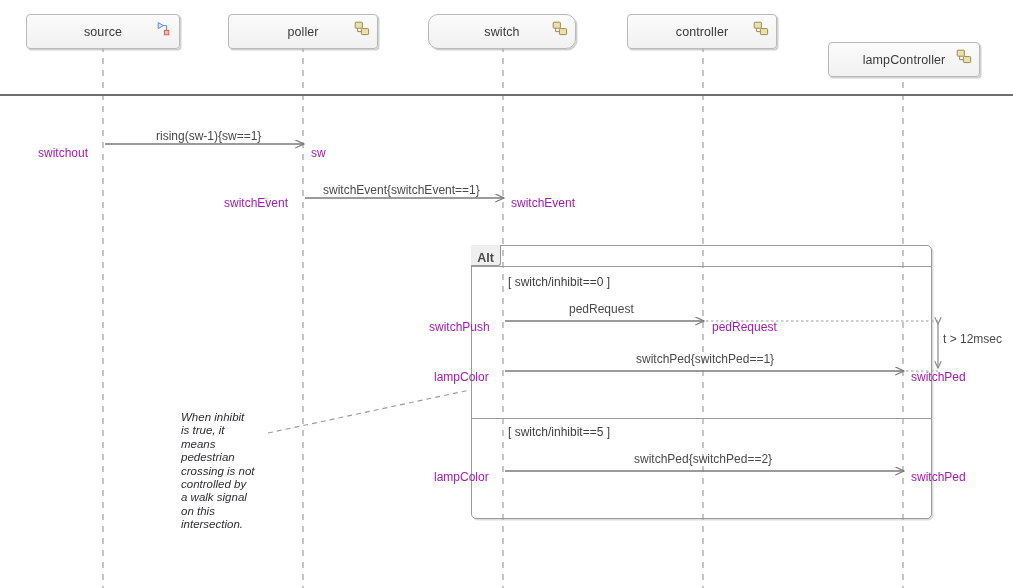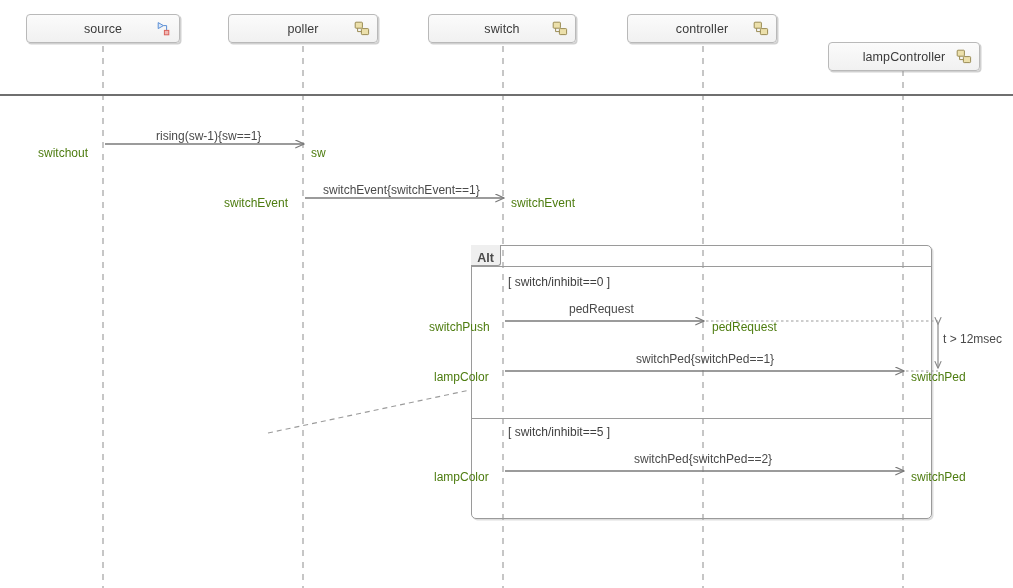--- a/index.html
+++ b/index.html
@@ -18,21 +18,21 @@
     position:absolute;
     left:0; top:0;
     width:1013px;
     height:588px;
     overflow:visible;
   }
 
   
   .head{
     position:absolute;
-    height:29px;
+    height:35px;
     box-sizing:border-box;
     border:1px solid #b9b9b9;
     border-radius:4px;
     background:linear-gradient(#fbfbfb,#f1f1f1);
     box-shadow:1.5px 1.5px 0 rgba(150,150,150,.45);
     display:flex;
     align-items:center;
     justify-content:center;
     padding:0 0;
   }
@@ -64,21 +64,21 @@
   }
   .lbl.guard{
     color:#3f3f3f;
     font-size:12px;
     padding-left:32px;
   }
   .lbl.timing{
     color:#4a4a4a;
   }
   .lbl.port{
-    color:#4d7c0f;
+    color:#a21caf;
   }
 
   
   .frag{
     position:absolute;
     box-sizing:border-box;
     border:1px solid #9a9a9a;
     border-radius:5px;
     background:transparent;
     box-shadow:1.5px 1.5px 0 rgba(170,170,170,.40);
@@ -175,21 +175,21 @@
     <span class="head-label">poller</span>
     <span class="head-icon">
       <svg viewBox="0 0 18 18" width="18" height="18" xmlns="http://www.w3.org/2000/svg">
         <rect x="2.2" y="2.2" width="7.2" height="6" rx="0.8" fill="#ece0ab" stroke="#9a8c54" stroke-width="1"></rect>
         <rect x="8.4" y="8.6" width="7.2" height="6" rx="0.8" fill="#ece0ab" stroke="#9a8c54" stroke-width="1"></rect>
         <path d="M4.6,8.2 L4.6,11.6 L8.4,11.6" fill="none" stroke="#9a8c54" stroke-width="1"></path>
       </svg>
     </span>
   </div>
 
-  <div class="head" style="left:428px; top:14px; width:148px;">
+  <div class="head" style="left:428px; top:14px; width:148px;border-radius:10px;">
     <span class="head-label">switch</span>
     <span class="head-icon">
       <svg viewBox="0 0 18 18" width="18" height="18" xmlns="http://www.w3.org/2000/svg">
         <rect x="2.2" y="2.2" width="7.2" height="6" rx="0.8" fill="#ece0ab" stroke="#9a8c54" stroke-width="1"></rect>
         <rect x="8.4" y="8.6" width="7.2" height="6" rx="0.8" fill="#ece0ab" stroke="#9a8c54" stroke-width="1"></rect>
         <path d="M4.6,8.2 L4.6,11.6 L8.4,11.6" fill="none" stroke="#9a8c54" stroke-width="1"></path>
       </svg>
     </span>
   </div>
 
@@ -238,14 +238,23 @@
   <span class="lbl port" style="left:434px; top:471px;">lampColor</span>
 
   <span class="lbl port" style="left:311px; top:147px;">sw</span>
   <span class="lbl port" style="left:511px; top:197px;">switchEvent</span>
   <span class="lbl port" style="left:712px; top:321px;">pedRequest</span>
   <span class="lbl port" style="left:911px; top:371px;">switchPed</span>
   <span class="lbl port" style="left:911px; top:471px;">switchPed</span>
 
   <span class="lbl timing" style="left:943px; top:333px;">t &gt; 12msec</span>
 
+  <div class="note" style="left:181px; top:411px; width:96px;">When inhibit
+is true, it
+means
+pedestrian
+crossing is not
+controlled by
+a walk signal
+on this
+intersection.</div>
 
 </div>
 
 </body></html>

